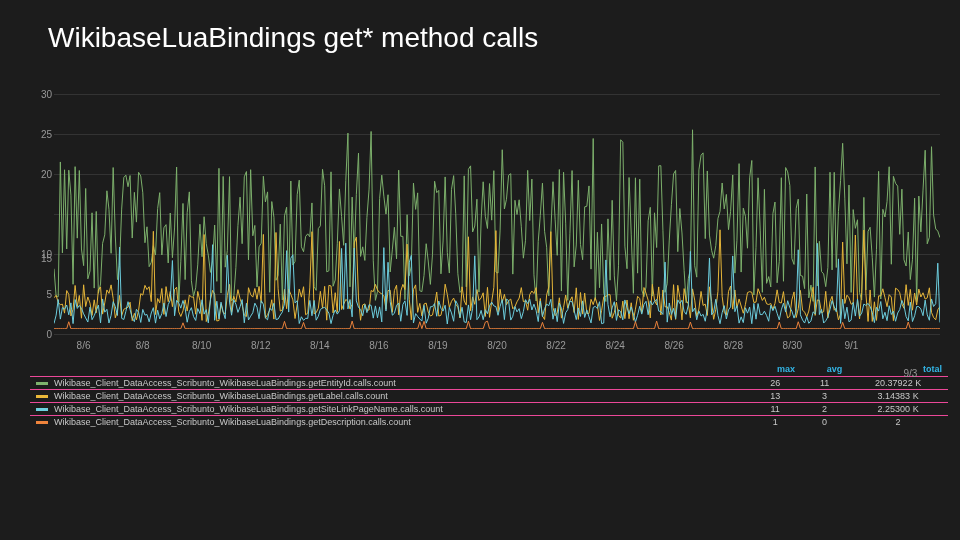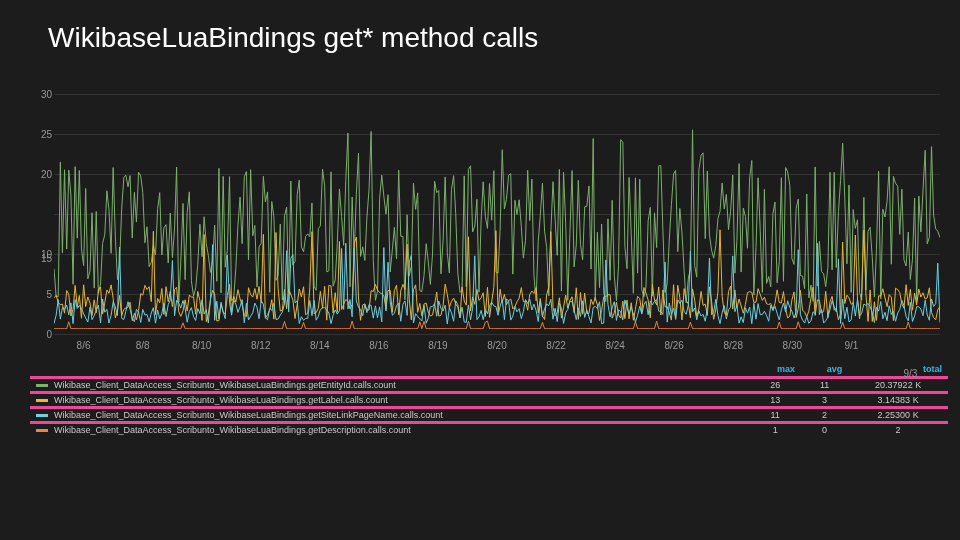--- a/index.html
+++ b/index.html
@@ -9,21 +9,21 @@
   .y-tick{position:absolute;right:0;font-size:10px;color:#999;transform:translateY(-50%)}
   .grid{position:absolute;left:24px;right:0;top:0;bottom:20px}
   .gridline{position:absolute;left:0;right:0;border-top:1px solid #333}
   .x-axis{position:absolute;left:24px;right:0;bottom:0;height:18px}
   .x-tick{position:absolute;font-size:10px;color:#999;top:4px;transform:translateX(-50%)}
   svg.plot{position:absolute;left:24px;right:0;top:0;bottom:20px}
   .legend{margin:8px 12px 0 30px}
   .legend table{width:100%;border-collapse:collapse;font-size:9px}
   .legend th{text-align:right;color:#33b5e5;font-weight:700;padding:2px 6px}
   .legend th:first-child{text-align:left}
-  .legend td{padding:1px 6px;border-top:3px solid #ec4899;color:#c8c8c8;white-space:nowrap}
+  .legend td{padding:1px 6px;border-top:1px solid #ec4899;color:#c8c8c8;white-space:nowrap}
   .legend td.num{text-align:center}
   .swatch{display:inline-block;width:12px;height:3px;margin-right:6px;vertical-align:middle}
 </style>
 </head>
 <body>
 
 <div class="title">WikibaseLuaBindings get* method calls</div>
 
 <div class="chart-wrap">
   <div class="y-axis" id="y-axis">

